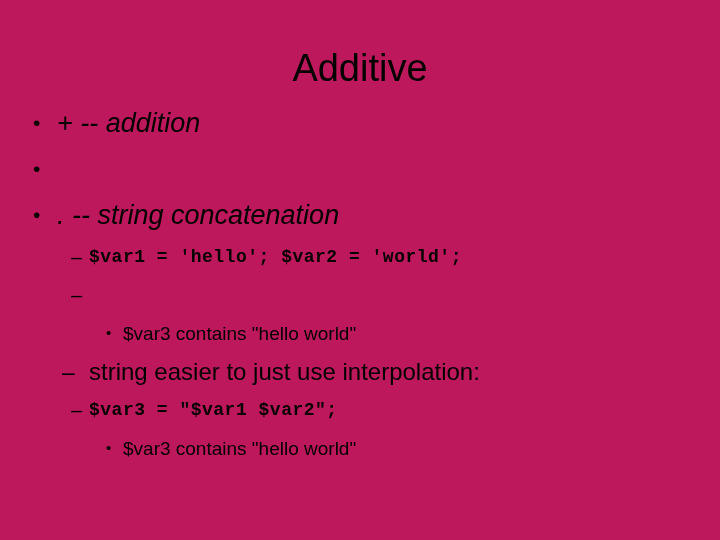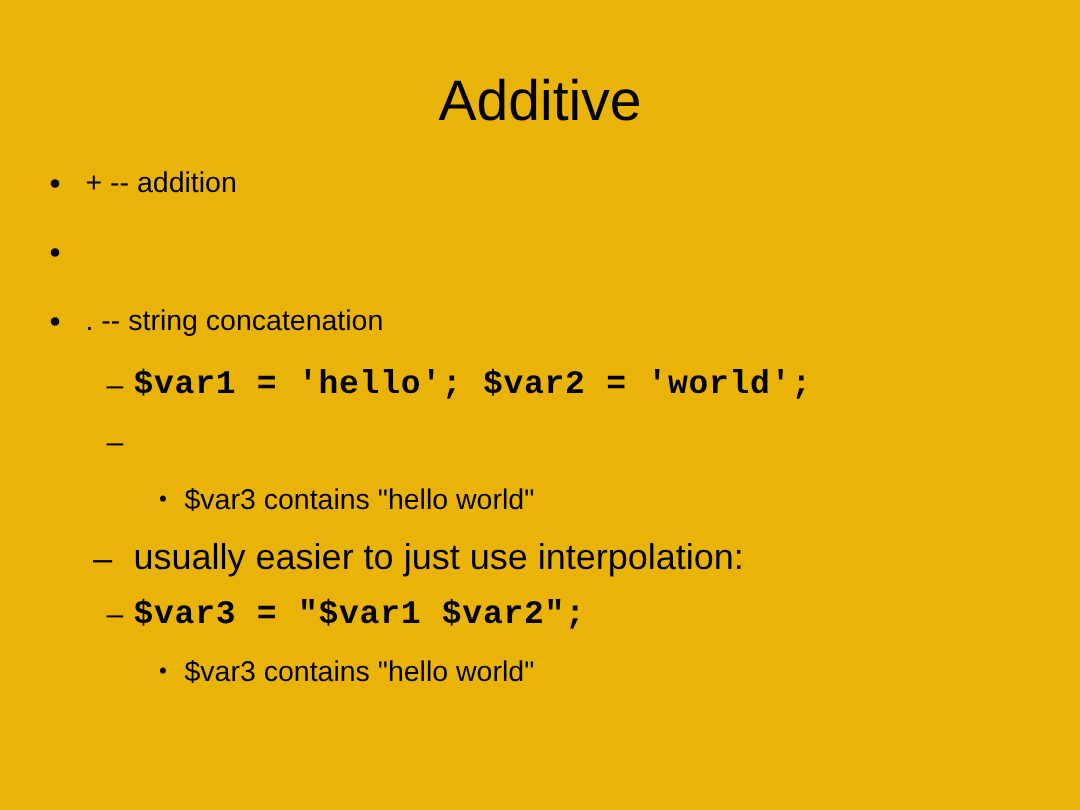--- a/index.html
+++ b/index.html
@@ -13,21 +13,21 @@
     font-family: "Liberation Sans", sans-serif;
     color: #000000;
     overflow: hidden;
     position: relative;
   }
 
   #slide {
     position: relative;
     width: 720px;
     height: 540px;
-    background: #eab308;
+    background: #be185d;
   }
 
   
   #slide-title {
     position: absolute;
     top: 46px;
     left: 0;
     width: 720px;
     text-align: center;
     font-family: "Liberation Sans", sans-serif;
@@ -71,41 +71,42 @@
     align-items: center;
   }
   .lvl1 .marker {
     width: 24px;
     font-size: 21px;
     line-height: 1;
     transform: translateY(-1px);
   }
   .lvl1 .txt {
     font-family: "Liberation Sans", sans-serif;
-    font-size: 19px;
+    font-size: 27px;
     line-height: 30px;
+    font-style: italic;
   }
 
   
   .lvl2 {
     padding-left: 71px;
     height: 38px;
     align-items: center;
   }
   .lvl2 .marker {
     width: 18px;
     font-size: 20px;
     line-height: 1;
     font-family: "Liberation Sans", sans-serif;
   }
   
   .lvl2.code .txt {
     font-family: "Liberation Mono", monospace;
     font-weight: bold;
-    font-size: 22px;
+    font-size: 18px;
     line-height: 26px;
     letter-spacing: 0.5px;
   }
   
   .lvl2.prose {
     padding-left: 62px;
   }
   .lvl2.prose .marker {
     width: 27px;
     font-size: 23px;
@@ -166,21 +167,21 @@
       <span class="marker">–</span>
     </div>
 
     <div class="row lvl3">
       <span class="marker">•</span>
       <span class="txt">$var3 contains "hello world"</span>
     </div>
 
     <div class="row lvl2 prose">
       <span class="marker">–</span>
-      <span class="txt">usually easier to just use interpolation:</span>
+      <span class="txt">string easier to just use interpolation:</span>
     </div>
 
     <div class="row lvl2 code">
       <span class="marker">–</span>
       <span class="txt">$var3 = "$var1 $var2";</span>
     </div>
 
     <div class="row lvl3">
       <span class="marker">•</span>
       <span class="txt">$var3 contains "hello world"</span>

